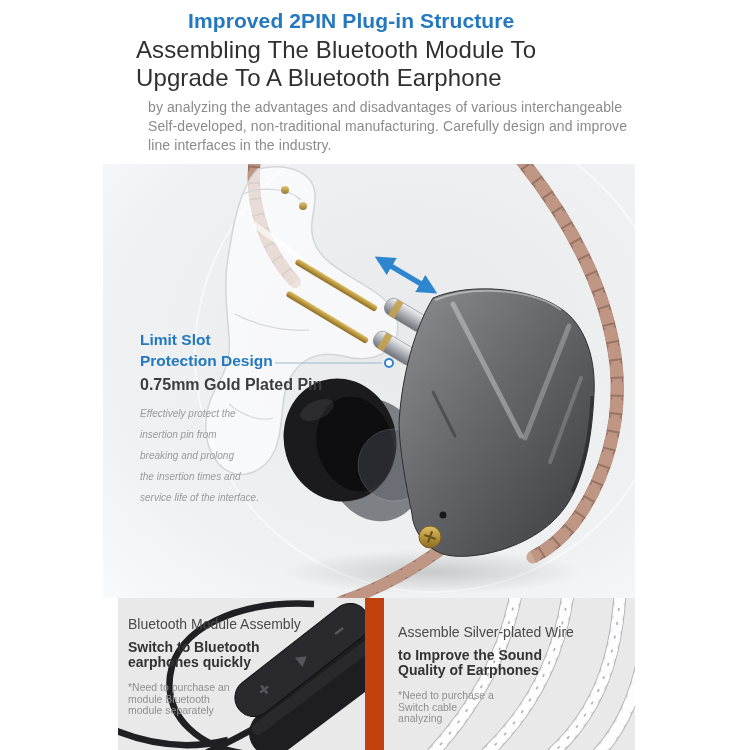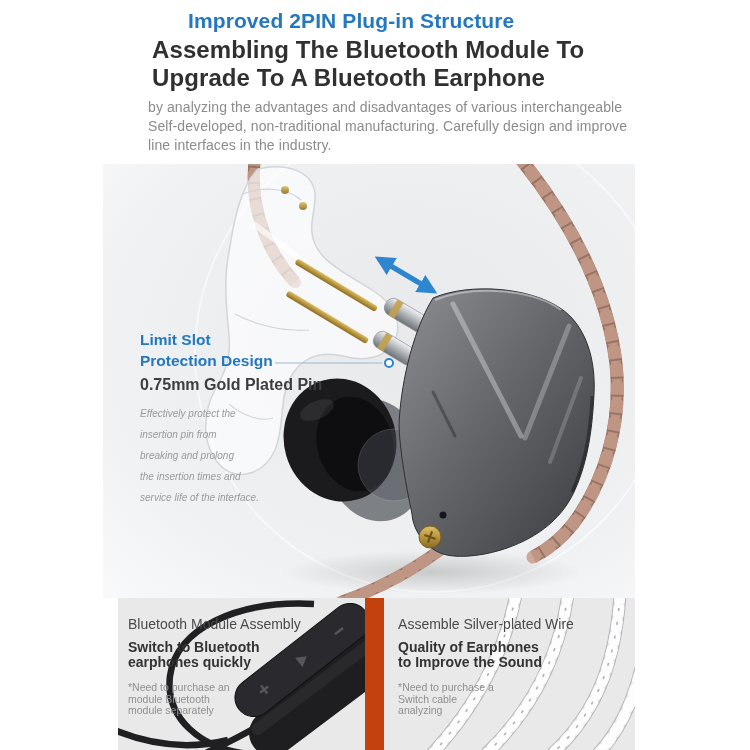--- a/index.html
+++ b/index.html
@@ -9,22 +9,22 @@
     font-family:"Liberation Sans", sans-serif;
     -webkit-font-smoothing:antialiased;
   }
   .abs{position:absolute;}
   
   .eyebrow{
     left:148px;top:9px;width:480px;
     font-size:21px;font-weight:700;color:#2478bf;letter-spacing:.1px;margin-left:40px;
   }
   .title{
-    left:152px;top:36px;width:500px;
-    font-size:24px;font-weight:700;color:#303030;line-height:28px;letter-spacing:.1px;
+    left:136px;top:36px;width:500px;
+    font-size:24px;font-weight:400;color:#303030;line-height:28px;letter-spacing:.1px;
   }
   .desc{
     left:148px;top:98px;width:510px;
     font-size:14px;color:#8b8b8b;line-height:19px;letter-spacing:.1px;
   }
   
   .photo{
     left:103px;top:164px;width:532px;height:434px;overflow:hidden;
   }
   .photo svg{display:block;}
@@ -37,21 +37,21 @@
   .footer{
     left:118px;top:598px;width:517px;height:152px;
     display:flex;gap:19px;background:#c2410c;
   }
   .panel{position:relative;height:152px;background:#e9e9e9;overflow:hidden;}
   .panel.left{width:255px;}
   .panel.right{width:259px;}
   .panel svg{position:absolute;left:0;top:0;}
   .ptext{position:absolute;z-index:2;}
   .panel.left  .ptext{left:10px;top:18px;}
-  .panel.right .ptext{left:14px;top:18px;}
+  .panel.right .ptext{left:14px;top:26px;}
   .p-head{font-size:14px;color:#4a4a4a;line-height:16px;}
   .p-bold{margin-top:8px;font-size:14px;font-weight:700;color:#333;line-height:15px;}
   .p-note{margin-top:12px;font-size:10.5px;color:#8f8f8f;line-height:11.5px;}
 </style>
 </head>
 <body>
 
 <div class="abs eyebrow">Improved 2PIN Plug-in Structure</div>
 <div class="abs title">
   <div>Assembling The Bluetooth Module To</div>
@@ -259,22 +259,22 @@
         <g fill="none" stroke="#9e9ea2" stroke-width="1.6" stroke-dasharray="3 11" opacity="0.8">
           <path d="M 132,-4 C 122,48 96,104 48,156"></path>
           <path d="M 184,-4 C 176,54 150,110 102,156"></path>
           <path d="M 236,-4 C 232,58 216,112 168,156"></path>
         </g>
       </g>
     </svg>
     <div class="ptext">
       <div class="p-head">Assemble Silver-plated Wire</div>
       <div class="p-bold">
+        <div>to Improve the Sound</div>
         <div>Quality of Earphones</div>
-        <div>to Improve the Sound</div>
       </div>
       <div class="p-note">
         <div>*Need to purchase a</div>
         <div>Switch cable</div>
         <div>analyzing</div>
       </div>
     </div>
   </div>
 
 </div>

